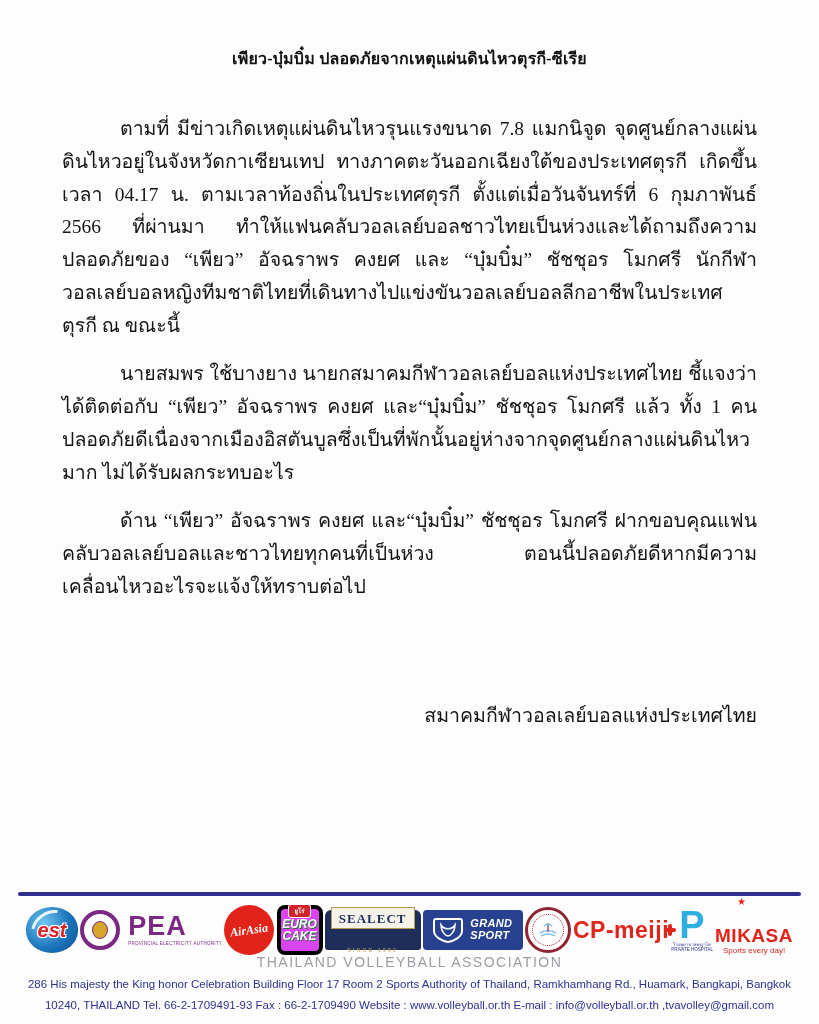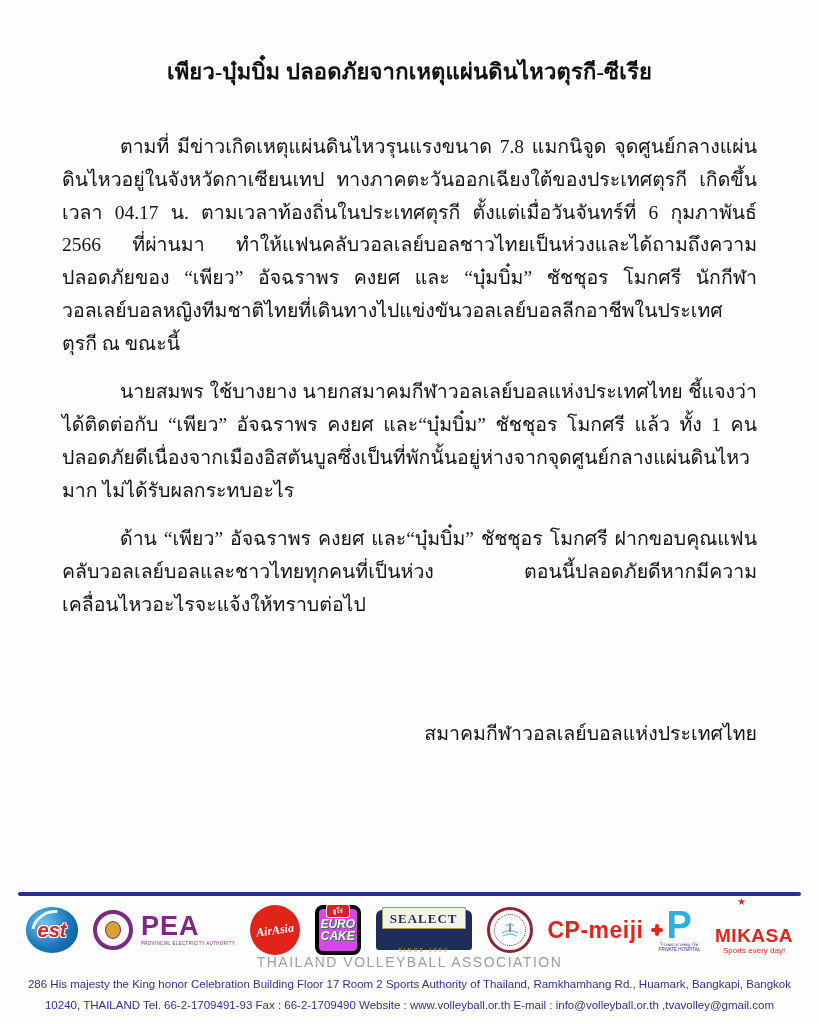--- a/index.html
+++ b/index.html
@@ -9,26 +9,25 @@
     width:819px; height:1024px;
     margin:0 auto;
     background:#fdfdfd;
     font-family:"Liberation Serif", "DejaVu Serif", serif;
     color:#1c1c1c;
     overflow:hidden;
   }
   .doc { padding:46px 62px 0 62px; }
   .doc-title {
     text-align:center;
-    font-size:22px;
+    font-size:16px;
     font-weight:bold;
     color:#111;
     margin-bottom:42px;
     letter-spacing:.2px;
-    margin-top:8px;
   }
   .doc-paragraph {
     font-size:19.5px;
     line-height:1.68;
     text-align:justify;
     text-indent:58px;
     margin-bottom:16px;
     color:#141414;
   }
   .doc-signature {
@@ -278,20 +277,30 @@
         <span class="eurocake-text">CAKE</span>
       </div>
 
       <div class="sponsor logo-sealect">
         <span class="sealect-inner">
           <span class="sealect-text">SEALECT</span>
         </span>
         <span class="sealect-sub">SINCE 1992</span>
       </div>
 
+      <div class="sponsor logo-grandsport">
+        <svg class="gs-shield" viewBox="0 0 30 26">
+          <path d="M3 2 h24 a2 2 0 0 1 2 2 v10 c0 6-8 10-14 11 C9 24 1 20 1 14 V4 a2 2 0 0 1 2-2 z" fill="none" stroke="#ffffff" stroke-width="2"></path>
+          <path d="M8 8 c3 5 11 5 14 0 c0 7-5 11-7 11 c-2 0-7-4-7-11 z" fill="none" stroke="#ffffff" stroke-width="1.6"></path>
+        </svg>
+        <span class="gs-wordmark">
+          <span>GRAND</span><br>
+          <span>SPORT</span>
+        </span>
+      </div>
 
       <div class="sponsor logo-sat">
         <span class="sat-inner">
           <svg width="22" height="22" viewBox="0 0 22 22">
             <path d="M3 14 q8 -5 16 0" fill="none" stroke="#7ec3e8" stroke-width="1.6"></path>
             <path d="M4 17 q7 -4 14 0" fill="none" stroke="#7ec3e8" stroke-width="1.4"></path>
             <path d="M11 4 v9" stroke="#b34a55" stroke-width="1.4"></path>
             <path d="M7 7 q4 -4 8 0" fill="none" stroke="#7ec3e8" stroke-width="1.2"></path>
           </svg>
         </span>

